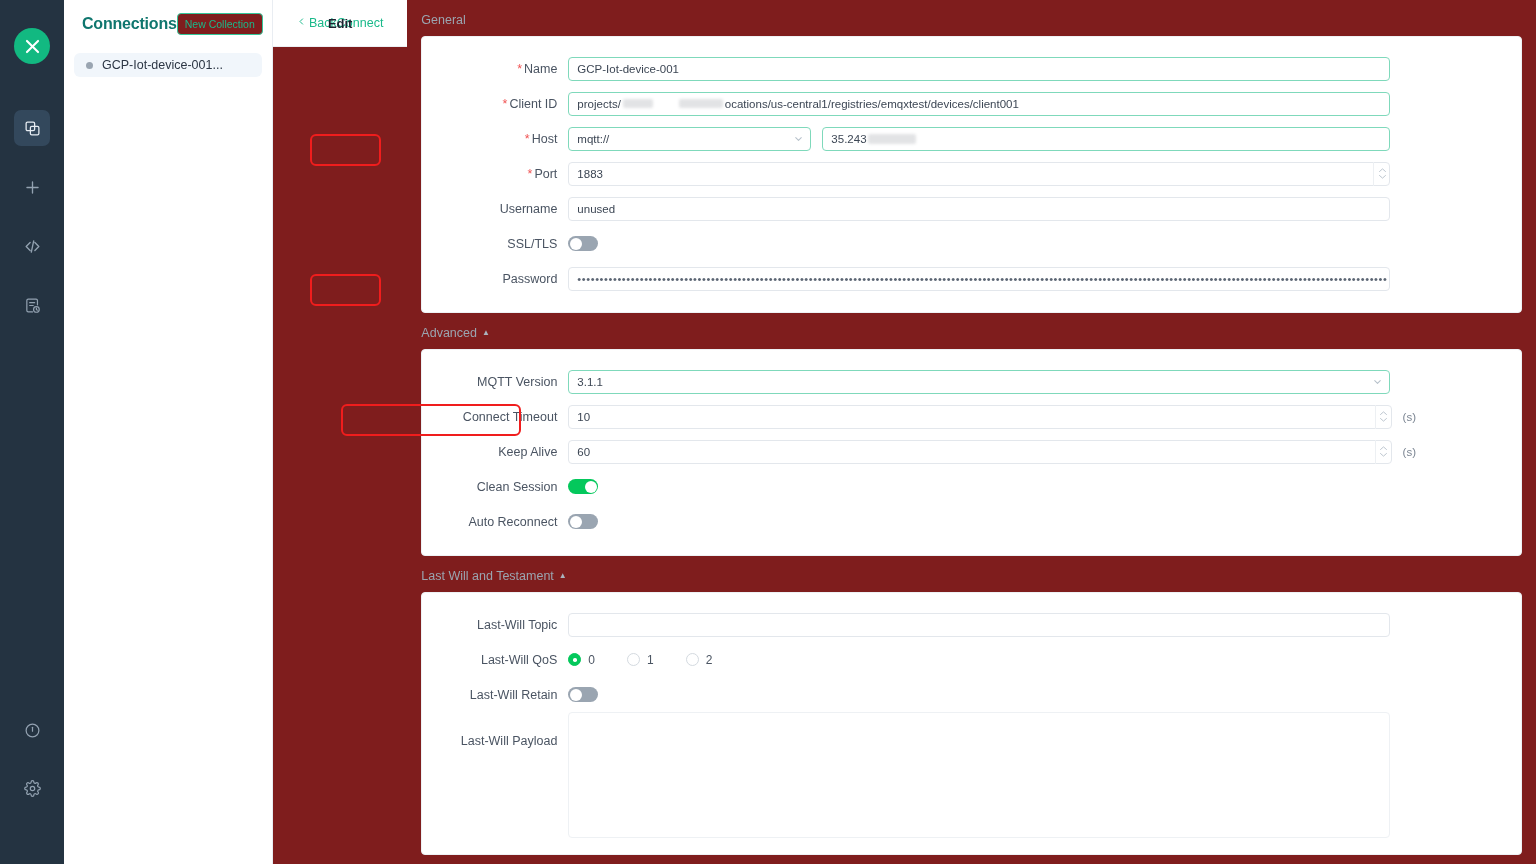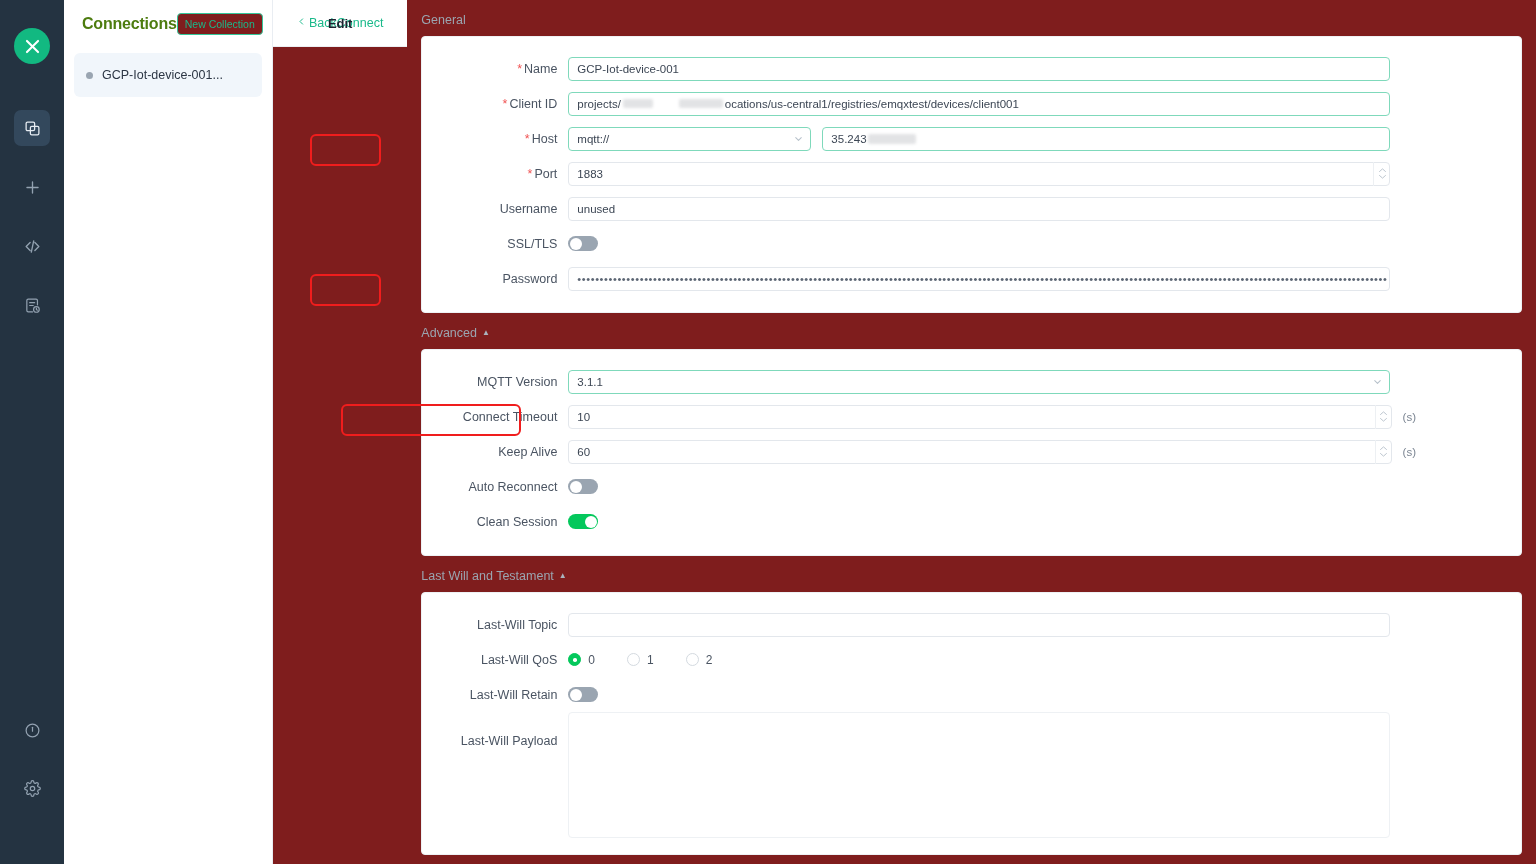--- a/index.html
+++ b/index.html
@@ -35,28 +35,28 @@
 
   
   .conn-panel {
     width: 209px; flex: 0 0 209px; background: #ffffff;
     border-right: 1px solid #e9edf2; padding: 0 10px;
   }
   .conn-head {
     height: 47px; display: flex; align-items: center;
     justify-content: space-between; padding: 0 4px 0 8px;
   }
-  .conn-title { font-size: 16px; font-weight: bold; color: #4d7c0f; letter-spacing: -0.2px; }
+  .conn-title { font-size: 16px; font-weight: bold; color: #0f766e; letter-spacing: -0.2px; }
   .new-collection {
     border: 1px solid #34c79a; color: #19b98a; background: #7f1d1d;
     border-radius: 4px; font-size: 10.5px; padding: 4px 7px;
     cursor: pointer; white-space: nowrap; font-family: "Liberation Sans", sans-serif;
   }
   .conn-item {
-    height: 44px; display: flex; align-items: center; gap: 9px;
+    height: 24px; display: flex; align-items: center; gap: 9px;
     background: #f1f6fb; border-radius: 6px; padding: 0 12px;
     margin-top: 6px; cursor: pointer;
   }
   .conn-dot { width: 7px; height: 7px; border-radius: 50%; background: #9aa5b1; flex:0 0 7px; }
   .conn-name { font-size: 12.5px; color: #2c3644; overflow:hidden; white-space:nowrap; }
 
   
   .main { flex: 1; display: flex; flex-direction: row; background: #7f1d1d; min-width:0; }
   .topbar {
     height: 47px; background: #fff; border-bottom: 1px solid #eceff3;
@@ -413,29 +413,29 @@
                       <path d="M4 3 L12 10 L20 3"></path>
                     </svg>
                 </div>
               </div>
             </div>
             <span class="unit">(s)</span>
           </div>
         </div>
 
         <div class="row">
+          <div class="lbl">Clean Session</div>
+          <div class="toggle on">
+              <span class="knob"></span>
+            </div>
+        </div>
+
+        <div class="row">
           <div class="lbl">Auto Reconnect</div>
           <div class="toggle">
-              <span class="knob"></span>
-            </div>
-        </div>
-
-        <div class="row">
-          <div class="lbl">Clean Session</div>
-          <div class="toggle on">
               <span class="knob"></span>
             </div>
         </div>
 
       </div>
 
       <div class="section-title collapsible">
         <span>Last Will and Testament</span>
         <span class="caret-up">▲</span>
       </div>

